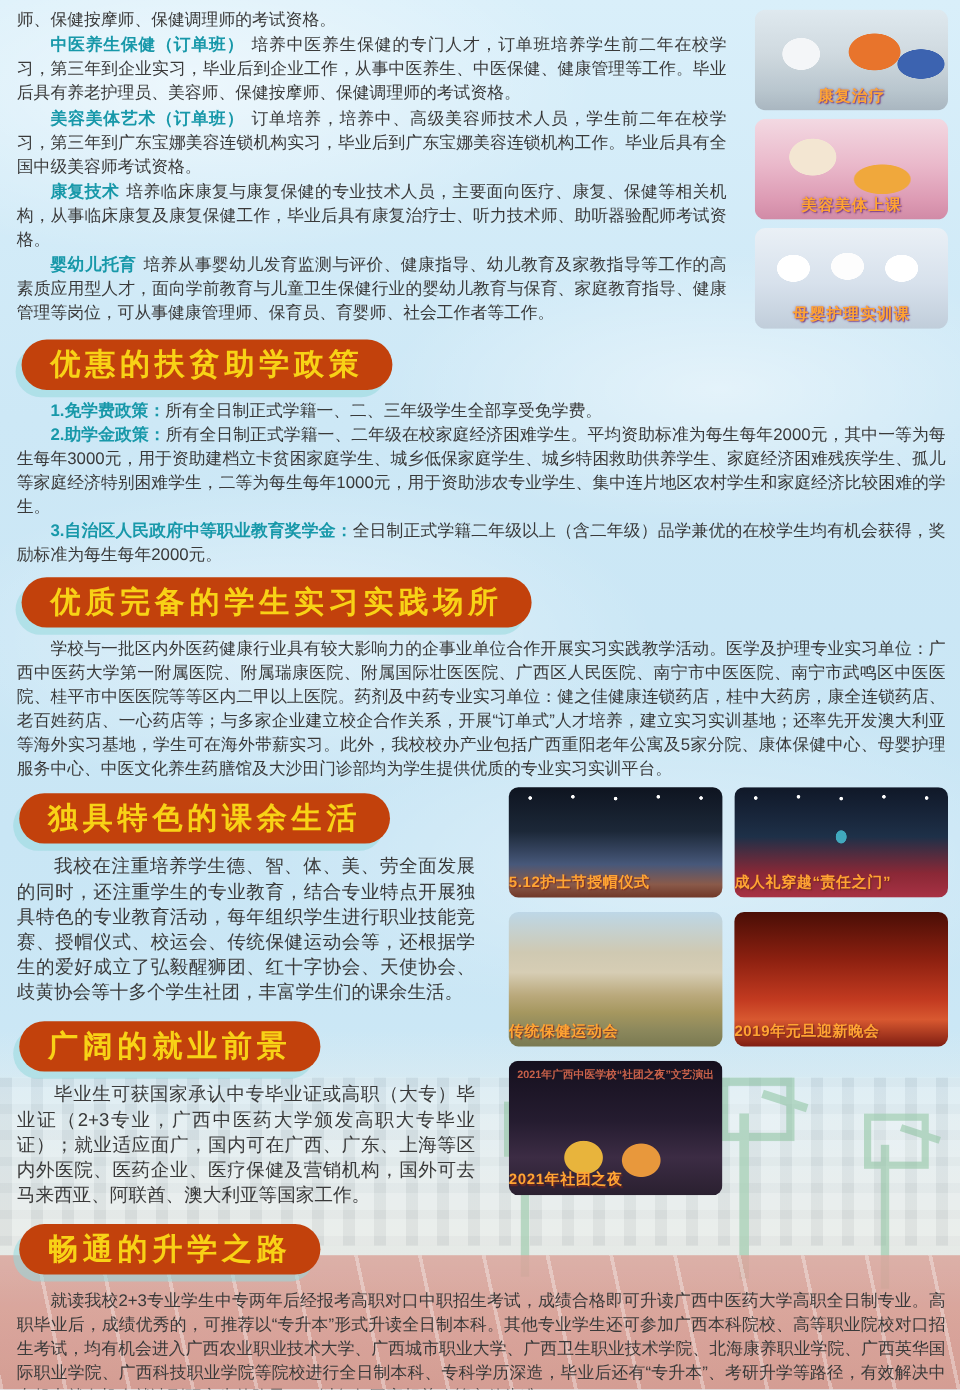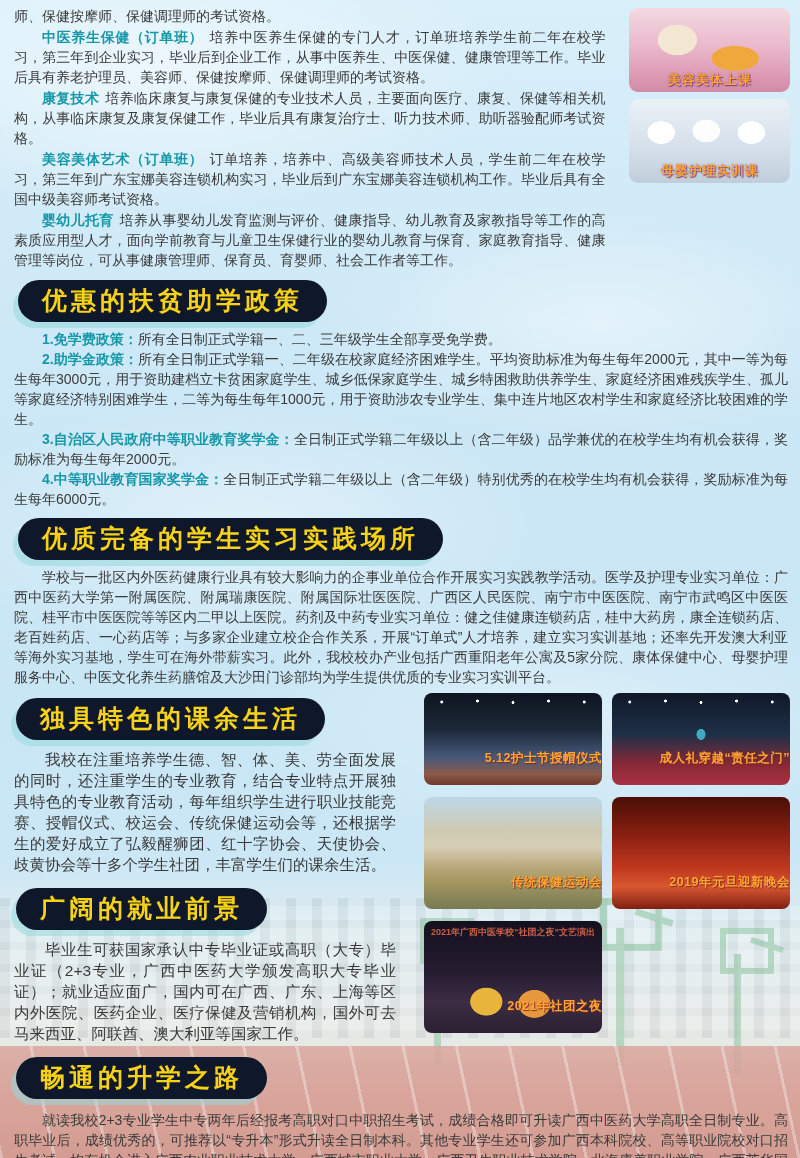--- a/index.html
+++ b/index.html
@@ -53,40 +53,40 @@
       radial-gradient(20% 30% at 30% 38%,#f3e6d2 0 60%,rgba(0,0,0,0) 62%),
       radial-gradient(26% 26% at 66% 60%,#f0a83c 0 55%,rgba(0,0,0,0) 58%),
       linear-gradient(180deg,#f3d9e2 0%,#eab9cb 45%,#dd9bb4 80%,#d18aa6 100%);}
   .sp3{background:
       radial-gradient(14% 22% at 20% 40%,#fff 0 60%,rgba(0,0,0,0) 62%),
       radial-gradient(14% 22% at 48% 38%,#fdfdfd 0 60%,rgba(0,0,0,0) 62%),
       radial-gradient(14% 22% at 76% 40%,#fff 0 60%,rgba(0,0,0,0) 62%),
       linear-gradient(180deg,#eaf0f6 0%,#d7e1ec 55%,#c0cdda 100%);}
 
   
-  .pill{display:inline-block;background:#0f172a;color:#f8d216;
+  .pill{display:inline-block;background:#c2410c;color:#f8d216;
     font-family:"DejaVu Serif","Liberation Serif",serif;font-weight:bold;
     font-size:25px;letter-spacing:4px;line-height:1;
     padding:8px 24px 9px 24px;border-radius:24px;
     box-shadow:-5px 6px 0 rgba(150,216,220,.55);
     margin:9px 0 7px 4px;}
 
   .fulltext{font-size:14px;line-height:20px;text-align:justify;margin:0 2px 0 0;}
   .fulltext p{margin:0;}
   .plabel{color:#1798a9;font-weight:bold;}
 
   
   .two-col{display:flex;margin-top:2px;}
   .left-col{flex:1;padding-right:28px;}
   .left-col .pill{margin-left:2px;}
   .coltext{font-size:15.5px;line-height:21px;text-align:justify;margin:2px 0 4px 0;}
   .right-col{width:366px;flex:none;padding-top:4px;}
   .egrid{display:grid;grid-template-columns:178px 178px;grid-template-rows:92px 112px 112px;gap:12px 10px;}
   .ephoto{border-radius:8px;position:relative;overflow:hidden;}
-  .ecap{position:absolute;bottom:18px;left:0;right:0;text-align:right;
+  .ecap{position:absolute;bottom:4px;left:0;right:0;text-align:left;
     color:#ffa433;font-weight:bold;font-size:12.5px;letter-spacing:.5px;
     text-shadow:1px 1px 1px rgba(120,40,30,.9);white-space:nowrap;}
   .ebanner{position:absolute;top:5px;left:0;right:0;text-align:center;
     font-size:9px;font-weight:bold;white-space:nowrap;}
   .lights{position:absolute;top:4px;left:0;right:0;height:10px;
     background:radial-gradient(3px 3px at 10% 50%,#fff 0 40%,rgba(0,0,0,0) 60%),
       radial-gradient(3px 3px at 30% 40%,#fff 0 40%,rgba(0,0,0,0) 60%),
       radial-gradient(3px 3px at 50% 55%,#fff 0 40%,rgba(0,0,0,0) 60%),
       radial-gradient(3px 3px at 70% 40%,#fff 0 40%,rgba(0,0,0,0) 60%),
       radial-gradient(3px 3px at 90% 50%,#fff 0 40%,rgba(0,0,0,0) 60%);}
@@ -133,41 +133,43 @@
   <div class="bg-track"></div>
 </div>
 
 <div class="content">
 
   
   <div class="top-flex">
     <div class="top-text">
       <p>师、保健按摩师、保健调理师的考试资格。</p>
       <p class="indent"><span class="kw">中医养生保健（订单班）</span><span>培养中医养生保健的专门人才，订单班培养学生前二年在校学习，第三年到企业实习，毕业后到企业工作，从事中医养生、中医保健、健康管理等工作。毕业后具有养老护理员、美容师、保健按摩师、保健调理师的考试资格。</span></p>
+      <p class="indent"><span class="kw">美容美体艺术（订单班）</span><span>订单培养，培养中、高级美容师技术人员，学生前二年在校学习，第三年到广东宝娜美容连锁机构实习，毕业后到广东宝娜美容连锁机构工作。毕业后具有全国中级美容师考试资格。</span></p>
       <p class="indent"><span class="kw">康复技术</span><span>培养临床康复与康复保健的专业技术人员，主要面向医疗、康复、保健等相关机构，从事临床康复及康复保健工作，毕业后具有康复治疗士、听力技术师、助听器验配师考试资格。</span></p>
-      <p class="indent"><span class="kw">美容美体艺术（订单班）</span><span>订单培养，培养中、高级美容师技术人员，学生前二年在校学习，第三年到广东宝娜美容连锁机构实习，毕业后到广东宝娜美容连锁机构工作。毕业后具有全国中级美容师考试资格。</span></p>
       <p class="indent"><span class="kw">婴幼儿托育</span><span>培养从事婴幼儿发育监测与评价、健康指导、幼儿教育及家教指导等工作的高素质应用型人才，面向学前教育与儿童卫生保健行业的婴幼儿教育与保育、家庭教育指导、健康管理等岗位，可从事健康管理师、保育员、育婴师、社会工作者等工作。</span></p>
     </div>
     <div class="side-col">
+      <div class="sphoto sp1">
+        <span class="pcap">康复治疗</span>
+      </div>
       <div class="sphoto sp2">
         <span class="pcap">美容美体上课</span>
       </div>
       <div class="sphoto sp3">
         <span class="pcap">母婴护理实训课</span>
       </div>
     </div>
   </div>
 
   
   <div class="pill">优惠的扶贫助学政策</div>
   <div class="fulltext">
     <p class="indent"><span class="plabel">1.免学费政策：</span><span>所有全日制正式学籍一、二、三年级学生全部享受免学费。</span></p>
     <p class="indent"><span class="plabel">2.助学金政策：</span><span>所有全日制正式学籍一、二年级在校家庭经济困难学生。平均资助标准为每生每年2000元，其中一等为每生每年3000元，用于资助建档立卡贫困家庭学生、城乡低保家庭学生、城乡特困救助供养学生、家庭经济困难残疾学生、孤儿等家庭经济特别困难学生，二等为每生每年1000元，用于资助涉农专业学生、集中连片地区农村学生和家庭经济比较困难的学生。</span></p>
     <p class="indent"><span class="plabel">3.自治区人民政府中等职业教育奖学金：</span><span>全日制正式学籍二年级以上（含二年级）品学兼优的在校学生均有机会获得，奖励标准为每生每年2000元。</span></p>
-    <p class="indent"><span class="plabel">4.中等职业教育国家奖学金：</span><span>全日制正式学籍二年级以上（含二年级）特别优秀的在校学生均有机会获得，奖励标准为每生每年6000元。</span></p>
   </div>
 
   
   <div class="pill">优质完备的学生实习实践场所</div>
   <div class="fulltext">
     <p class="indent">学校与一批区内外医药健康行业具有较大影响力的企事业单位合作开展实习实践教学活动。医学及护理专业实习单位：广西中医药大学第一附属医院、附属瑞康医院、附属国际壮医医院、广西区人民医院、南宁市中医医院、南宁市武鸣区中医医院、桂平市中医医院等等区内二甲以上医院。药剂及中药专业实习单位：健之佳健康连锁药店，桂中大药房，康全连锁药店、老百姓药店、一心药店等；与多家企业建立校企合作关系，开展“订单式”人才培养，建立实习实训基地；还率先开发澳大利亚等海外实习基地，学生可在海外带薪实习。此外，我校校办产业包括广西重阳老年公寓及5家分院、康体保健中心、母婴护理服务中心、中医文化养生药膳馆及大沙田门诊部均为学生提供优质的专业实习实训平台。</p>
   </div>
 
   
   <div class="two-col">

